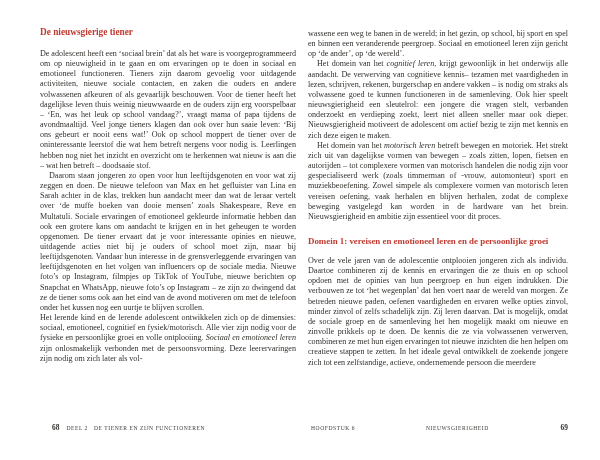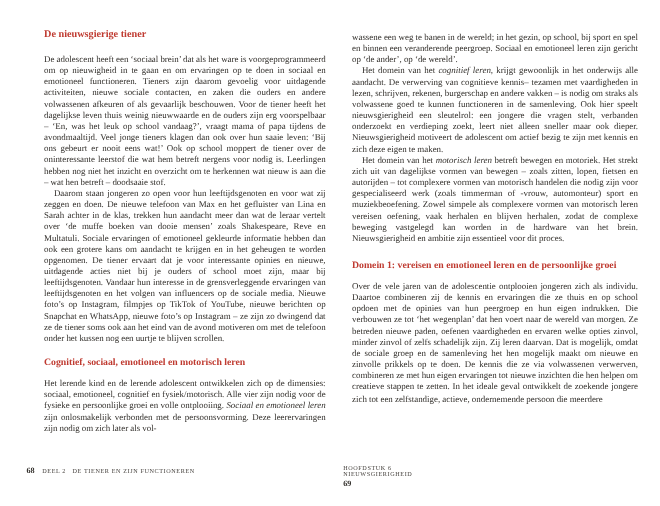--- a/index.html
+++ b/index.html
@@ -9,21 +9,21 @@
     overflow: hidden;
   }
   .spread {
     position: relative;
     width: 600px; height: 448px;
     font-family: "Liberation Serif", serif;
     color: #33302c;
   }
   .page { position: absolute; }
   .page-left  { left: 40px;  top: 27px; width: 256px; }
-  .page-right { left: 320px; top: 29px; width: 260px; }
+  .page-right { left: 308px; top: 29px; width: 260px; }
 
   .heading {
     margin: 0;
     font-size: 9.3px;
     line-height: 11px;
     font-weight: bold;
     color: #bf3a30;
   }
   .h-top { margin-bottom: 11px; }
   .h-mid { margin-top: 11px; margin-bottom: 9px; font-size: 8.9px; }
@@ -43,42 +43,41 @@
 
   .footer {
     position: absolute;
     top: 423px;
     display: flex;
     align-items: baseline;
     font-size: 5.6px;
     letter-spacing: 0.55px;
     color: #45413d;
   }
-  .footer-left  { left: 24px;  width: 256px; }
-  .footer-right { left: 308px; width: 260px; justify-content: space-between; flex-direction: column; }
+  .footer-left  { left: 52px;  width: 256px; }
+  .footer-right { left: 308px; width: 260px; justify-content: space-between; }
   .footer .fpart { margin: 0 3px; white-space: nowrap; }
   .footer .pagenum {
     font-weight: bold;
     font-size: 7.4px;
     letter-spacing: 0;
     color: #33302c;
   }
   .footer-left .pagenum { margin-right: 4px; }
   .footer-right .pagenum { margin-left: 4px; }
 </style>
 </head>
 <body>
 
 <div class="spread">
 
   <section class="page page-left">
     <h2 class="heading h-top">De nieuwsgierige tiener</h2>
     <p class="body-par"><span>De adolescent heeft een ‘sociaal brein’ dat als het ware is voorgeprogrammeerd om op nieuwigheid in te gaan en om ervaringen op te doen in sociaal en emotioneel functioneren. Tieners zijn daarom gevoelig voor uitdagende activiteiten, nieuwe sociale contacten, en zaken die ouders en andere volwassenen afkeuren of als gevaarlijk beschouwen. Voor de tiener heeft het dagelijkse leven thuis weinig nieuwwaarde en de ouders zijn erg voorspelbaar – ‘En, was het leuk op school vandaag?’, vraagt mama of papa tijdens de avondmaaltijd. Veel jonge tieners klagen dan ook over hun saaie leven: ‘Bij ons gebeurt er nooit eens wat!’ Ook op school moppert de tiener over de oninteressante leerstof die wat hem betreft nergens voor nodig is. Leerlingen hebben nog niet het inzicht en overzicht om te herkennen wat nieuw is aan die – wat hen betreft – doodsaaie stof.</span></p>
     <p class="body-par indent"><span>Daarom staan jongeren zo open voor hun leeftijdsgenoten en voor wat zij zeggen en doen. De nieuwe telefoon van Max en het gefluister van Lina en Sarah achter in de klas, trekken hun aandacht meer dan wat de leraar vertelt over ‘de muffe boeken van dooie mensen’ zoals Shakespeare, Reve en Multatuli. Sociale ervaringen of emotioneel gekleurde informatie hebben dan ook een grotere kans om aandacht te krijgen en in het geheugen te worden opgenomen. De tiener ervaart dat je voor interessante opinies en nieuwe, uitdagende acties niet bij je ouders of school moet zijn, maar bij leeftijdsgenoten. Vandaar hun interesse in de grensverleggende ervaringen van leeftijdsgenoten en het volgen van influencers op de sociale media. Nieuwe foto’s op Instagram, filmpjes op TikTok of YouTube, nieuwe berichten op Snapchat en WhatsApp, nieuwe foto’s op Instagram – ze zijn zo dwingend dat ze de tiener soms ook aan het eind van de avond motiveren om met de telefoon onder het kussen nog een uurtje te blijven scrollen.</span></p>
-    <h2 class="heading h-mid">Cognitief, sociaal, emotioneel en motorisch leren</h2>
     <p class="body-par"><span>Het lerende kind en de lerende adolescent ontwikkelen zich op de dimensies: sociaal, emotioneel, cognitief en fysiek/motorisch. Alle vier zijn nodig voor de fysieke en persoonlijke groei en volle ontplooiing. </span><em>Sociaal en emotioneel leren</em><span> zijn onlosmakelijk verbonden met de persoonsvorming. Deze leerervaringen zijn nodig om zich later als vol-</span></p>
   </section>
 
   <section class="page page-right">
     <p class="body-par"><span>wassene een weg te banen in de wereld; in het gezin, op school, bij sport en spel en binnen een veranderende peergroep. Sociaal en emotioneel leren zijn gericht op ‘de ander’, op ‘de wereld’.</span></p>
     <p class="body-par indent"><span>Het domein van het </span><em>cognitief leren</em><span>, krijgt gewoonlijk in het onderwijs alle aandacht. De verwerving van cognitieve kennis– tezamen met vaardigheden in lezen, schrijven, rekenen, burgerschap en andere vakken – is nodig om straks als volwassene goed te kunnen functioneren in de samenleving. Ook hier speelt nieuwsgierigheid een sleutelrol: een jongere die vragen stelt, verbanden onderzoekt en verdieping zoekt, leert niet alleen sneller maar ook dieper. Nieuwsgierigheid motiveert de adolescent om actief bezig te zijn met kennis en zich deze eigen te maken.</span></p>
     <p class="body-par indent"><span>Het domein van het </span><em>motorisch leren</em><span> betreft bewegen en motoriek. Het strekt zich uit van dagelijkse vormen van bewegen – zoals zitten, lopen, fietsen en autorijden – tot complexere vormen van motorisch handelen die nodig zijn voor gespecialiseerd werk (zoals timmerman of -vrouw, automonteur) sport en muziekbeoefening. Zowel simpele als complexere vormen van motorisch leren vereisen oefening, vaak herhalen en blijven herhalen, zodat de complexe beweging vastgelegd kan worden in de hardware van het brein. Nieuwsgierigheid en ambitie zijn essentieel voor dit proces.</span></p>
     <h2 class="heading h-right">Domein 1: vereisen en emotioneel leren en de persoonlijke groei</h2>
     <p class="body-par"><span>Over de vele jaren van de adolescentie ontplooien jongeren zich als individu. Daartoe combineren zij de kennis en ervaringen die ze thuis en op school opdoen met de opinies van hun peergroep en hun eigen indrukken. Die verbouwen ze tot ‘het wegenplan’ dat hen voert naar de wereld van morgen. Ze betreden nieuwe paden, oefenen vaardigheden en ervaren welke opties zinvol, minder zinvol of zelfs schadelijk zijn. Zij leren daarvan. Dat is mogelijk, omdat de sociale groep en de samenleving het hen mogelijk maakt om nieuwe en zinvolle prikkels op te doen. De kennis die ze via volwassenen verwerven, combineren ze met hun eigen ervaringen tot nieuwe inzichten die hen helpen om creatieve stappen te zetten. In het ideale geval ontwikkelt de zoekende jongere zich tot een zelfstandige, actieve, ondernemende persoon die meerdere</span></p>
   </section>

